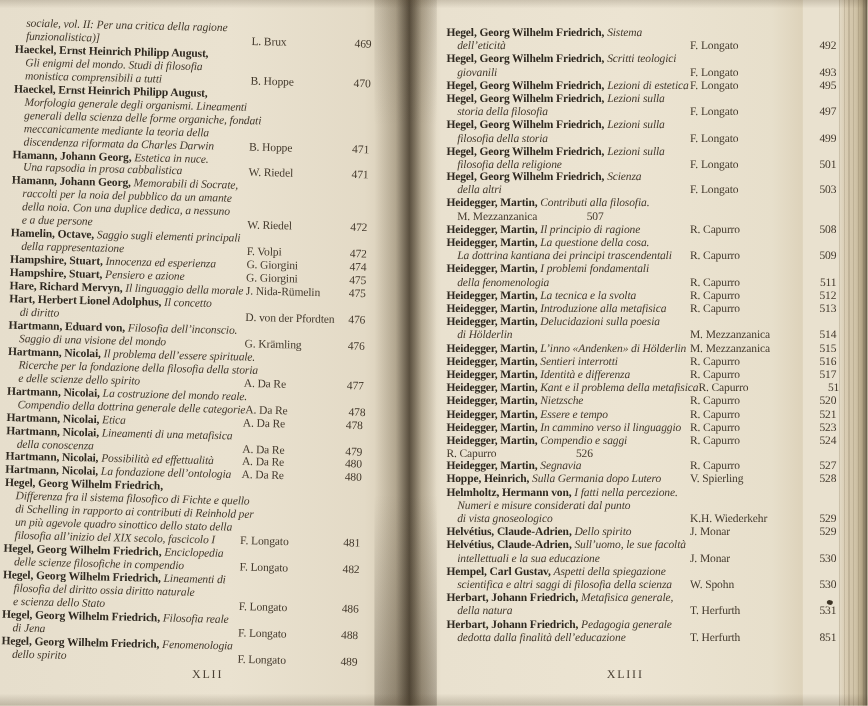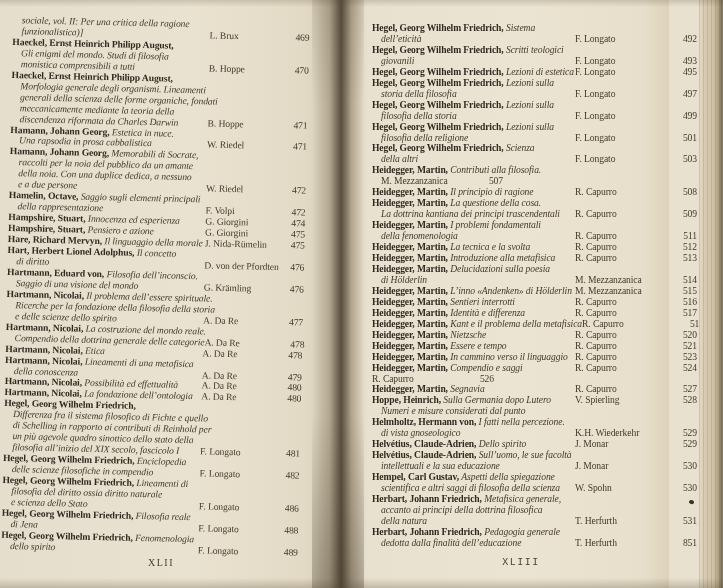--- a/index.html
+++ b/index.html
@@ -29,22 +29,22 @@
   .title { font-style: italic; }
   .rev { flex: 0 0 auto; white-space: nowrap; }
   .page-left  .rev { width: 76px; }
   .page-right .rev { width: 94px; }
   .pg { flex: 0 0 auto; text-align: right; }
   .page-left  .pg { width: 24px; }
   .page-right .pg { width: 28px; }
 
   .folio { position: absolute; top: 557px; text-align: center;
     font-size: 10px; letter-spacing: 1.5px; color: #4a4034; }
-  .folio-left  { left: 0; width: 322px; font-family: Liberation Serif, serif; }
-  .folio-right { left: 0; width: 352px; font-family: Liberation Mono, monospace; }
+  .folio-left  { left: 12px; width: 322px; font-family: Liberation Serif, serif; }
+  .folio-right { left: 0; width: 352px; }
 
   .gutter { position: absolute; left: 312px; top: 0; width: 52px; height: 588px;
     background:
       linear-gradient(180deg, rgba(50,40,26,0.10) 0%, rgba(50,40,26,0) 18%, rgba(50,40,26,0) 70%, rgba(50,40,26,0.28) 100%),
       linear-gradient(90deg, rgba(94,80,58,0) 0%, rgba(94,80,58,0.30) 34%, rgba(56,46,32,0.78) 56%, rgba(94,80,58,0.30) 76%, rgba(94,80,58,0) 100%);
     pointer-events: none; }
 
   .fore-edge { position: absolute; left: 699px; top: 0; width: 24px; height: 588px;
     background:
       repeating-linear-gradient(90deg, rgba(110,95,70,0.20) 0 1px, rgba(0,0,0,0) 1px 4px),
@@ -504,25 +504,25 @@
           </div>
         </div>
         <div class="entry">
           <div class="line">
             <span class="txt"><span class="author">Hoppe, Heinrich, </span><span class="title">Sulla Germania dopo Lutero</span></span>
             <span class="rev">V. Spierling</span>
             <span class="pg">528</span>
           </div>
         </div>
         <div class="entry">
+          <div class="line">
+            <span class="txt"><span class="author">Helmholtz, Hermann von, </span><span class="title">I fatti nella percezione.</span></span>
+          </div>
           <div class="line ind">
             <span class="txt"><span class="title">Numeri e misure considerati dal punto</span></span>
-          </div>
-          <div class="line">
-            <span class="txt"><span class="author">Helmholtz, Hermann von, </span><span class="title">I fatti nella percezione.</span></span>
           </div>
           <div class="line ind">
             <span class="txt"><span class="title">di vista gnoseologico</span></span>
             <span class="rev">K.H. Wiederkehr</span>
             <span class="pg">529</span>
           </div>
         </div>
         <div class="entry">
           <div class="line">
             <span class="txt"><span class="author">Helvétius, Claude-Adrien, </span><span class="title">Dello spirito</span></span>
@@ -546,23 +546,20 @@
           </div>
           <div class="line ind">
             <span class="txt"><span class="title">scientifica e altri saggi di filosofia della scienza</span></span>
             <span class="rev">W. Spohn</span>
             <span class="pg">530</span>
           </div>
         </div>
         <div class="entry">
           <div class="line">
             <span class="txt"><span class="author">Herbart, Johann Friedrich, </span><span class="title">Metafisica generale,</span></span>
-          </div>
-          <div class="line ind">
-            <span class="txt"><span class="title">accanto ai principi della dottrina filosofica</span></span>
           </div>
           <div class="line ind">
             <span class="txt"><span class="title">della natura</span></span>
             <span class="rev">T. Herfurth</span>
             <span class="pg">531</span>
           </div>
         </div>
         <div class="entry">
           <div class="line">
             <span class="txt"><span class="author">Herbart, Johann Friedrich, </span><span class="title">Pedagogia generale</span></span>

